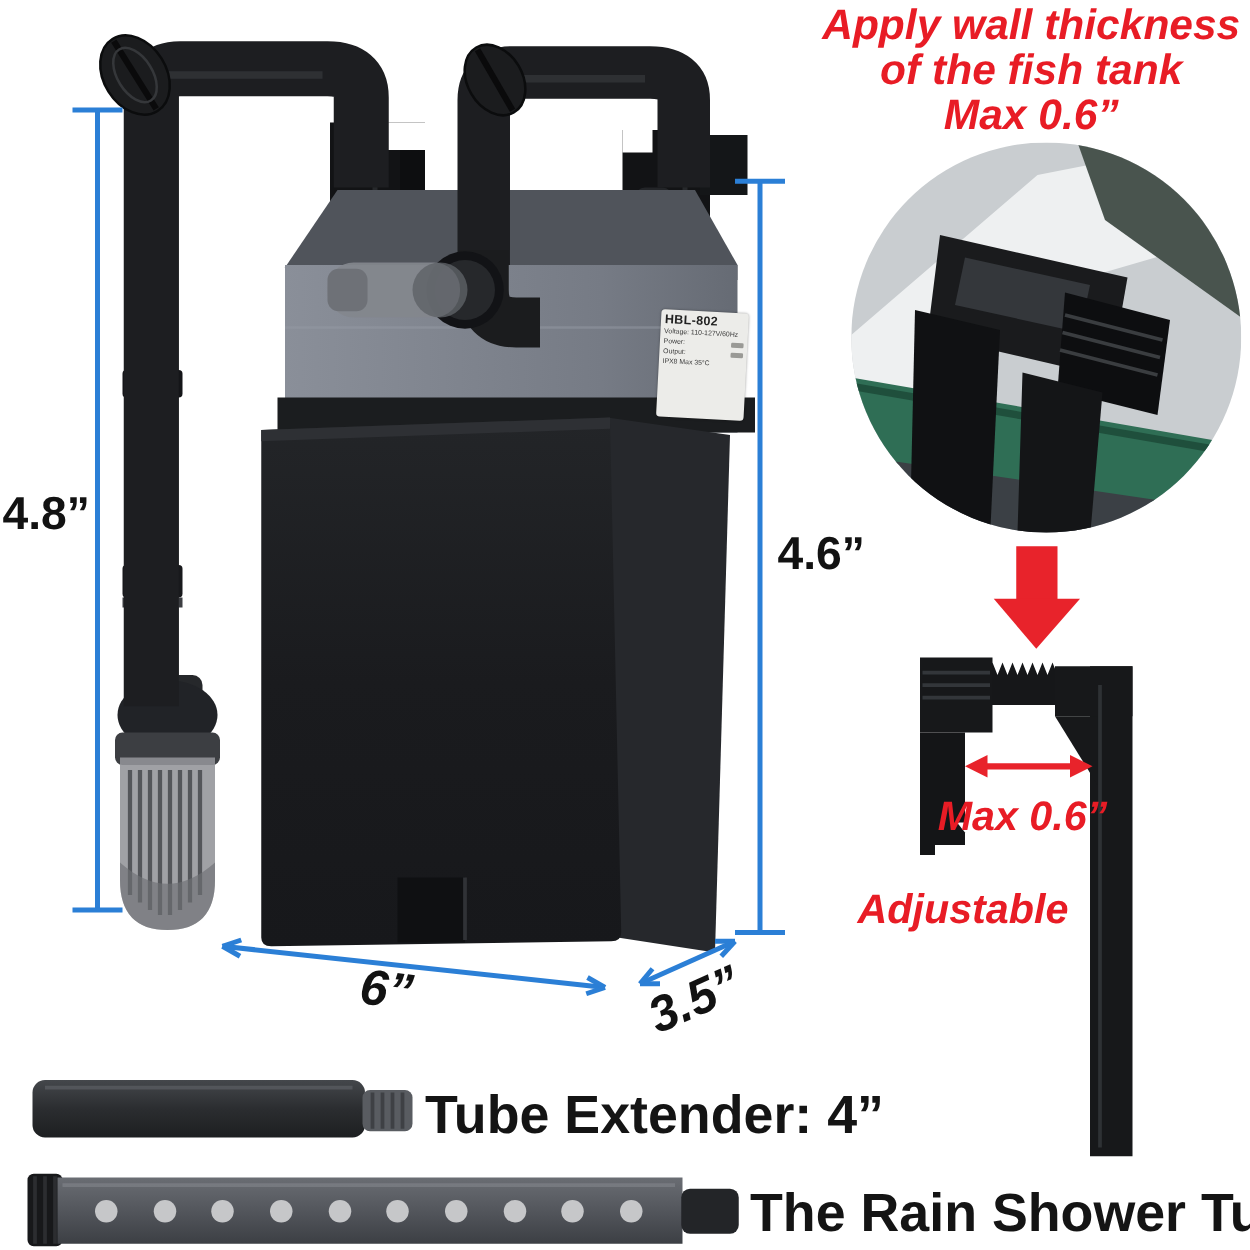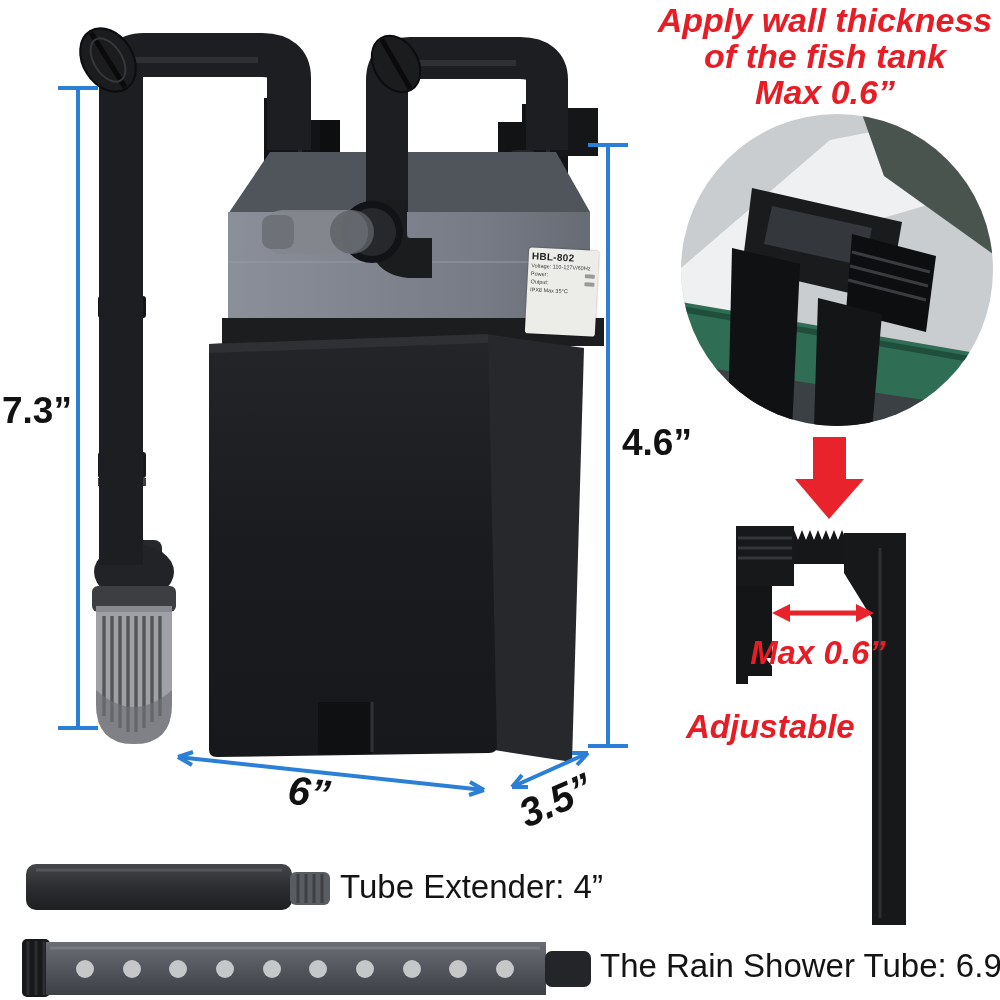--- a/index.html
+++ b/index.html
@@ -5,21 +5,21 @@
   html,body{margin:0;padding:0;background:#ffffff;}
   #stage{
     position:relative;width:1000px;height:1000px;background:#ffffff;overflow:hidden;
     font-family:"Liberation Sans", sans-serif;color:#1a1a1a;
   }
   #art{position:absolute;left:0;top:0;width:1000px;height:1000px;}
   .txt{position:absolute;white-space:nowrap;}
   .red{color:#e81c25;font-weight:bold;font-style:italic;}
   .dim{font-weight:bold;font-size:37px;color:#121212;}
   .dim-it{font-weight:bold;font-style:italic;font-size:40px;color:#121212;}
-  .acc-label{font-weight:normal;font-size:33px;color:#141414;}
+  .acc-label{font-weight:bold;font-size:43px;color:#141414;}
   #heading{left:632px;top:2px;width:386px;text-align:center;font-size:34px;line-height:36px;}
   #clamp-max{left:706px;top:634px;width:224px;text-align:center;font-size:33px;}
   #clamp-adj{left:686px;top:708px;width:244px;text-align:left;font-size:33px;}
   #lab97{left:2px;top:390px;width:74px;text-align:left;}
   #lab95{left:622px;top:422px;width:90px;}
   #lab6{left:288px;top:770px;transform:rotate(7deg);}
   #lab35{left:518px;top:778px;transform:rotate(-24deg);}
   #labext{left:340px;top:868px;}
   #labrain{left:600px;top:947px;}
   
@@ -265,21 +265,21 @@
       <rect x="545" y="951" width="46" height="36" rx="7" fill="#232528"></rect>
     </g>
   </svg>
 
   <div id="heading" class="txt red">
     <div>Apply wall thickness</div>
     <div>of the fish tank</div>
     <div>Max 0.6”</div>
   </div>
 
-  <div id="lab97" class="txt dim">7.3”</div>
+  <div id="lab97" class="txt dim">4.8”</div>
   <div id="lab95" class="txt dim">4.6”</div>
   <div id="lab6" class="txt dim-it">6”</div>
   <div id="lab35" class="txt dim-it">3.5”</div>
 
   <div id="clamp-max" class="txt red">Max 0.6”</div>
   <div id="clamp-adj" class="txt red">Adjustable</div>
 
   <div id="devlabel" class="txt">
     <div class="model">HBL-802</div>
     <div class="spec">

